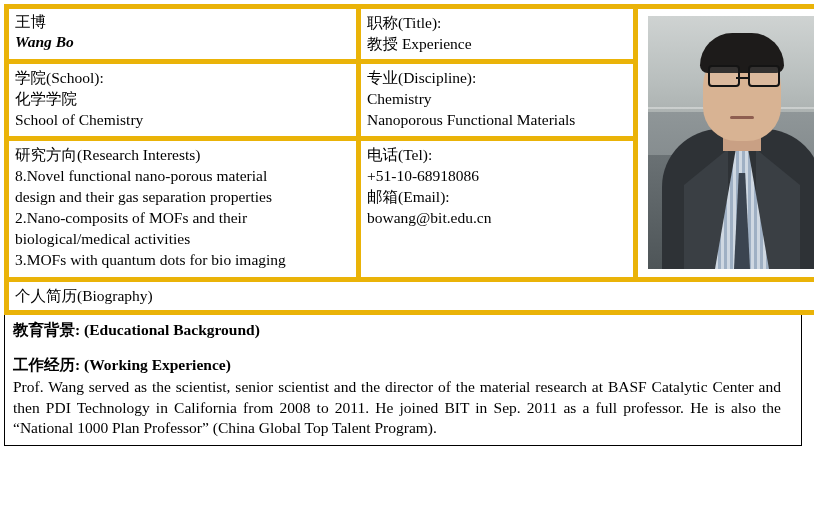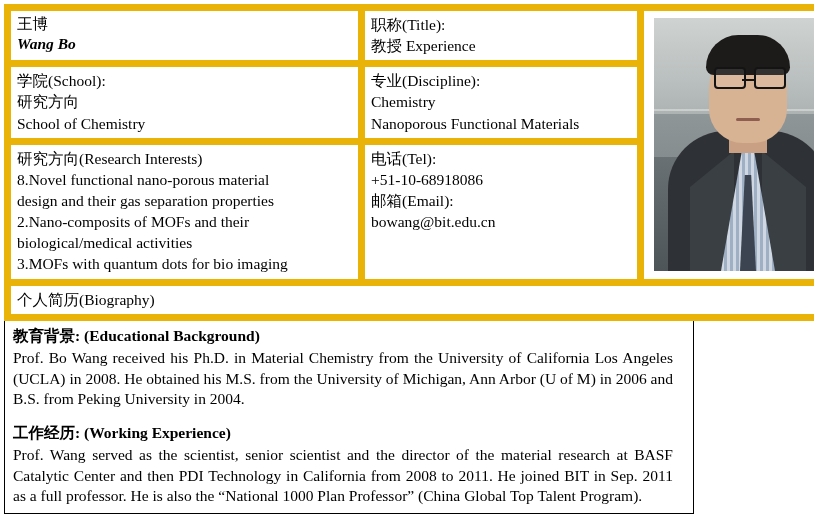--- a/index.html
+++ b/index.html
@@ -20,21 +20,21 @@
     height: 515px;
     box-sizing: border-box;
   }
   table.profile {
     border-collapse: collapse;
     width: 806px;
     margin: 4px 0 0 4px;
     table-layout: fixed;
   }
   table.profile td {
-    border: 7px solid #eab308;
+    border: 5px solid #eab308;
     vertical-align: top;
     padding: 3px 6px 4px 6px;
     font-size: 15.5px;
     line-height: 1.36;
   }
   .col-name { width: 335px; }
   .col-mid  { width: 260px; }
   .col-photo { width: 205px; }
 
   .name-cn {
@@ -183,21 +183,21 @@
     width: 24px; height: 3px;
     background: #8e5e50;
     border-radius: 2px;
   }
 
   .biography-row td {
     padding: 3px 6px 4px 6px;
     font-size: 12.5px;
   }
   .section-wrap {
-    width: 690px;
+    width: 798px;
     margin: 0 0 0 4px;
     border: 1px solid #000000;
     border-top: none;
     box-sizing: border-box;
     padding: 5px 20px 6px 8px;
   }
   .sec-head {
     font-weight: bold;
     font-size: 15.5px;
     margin: 0 0 1px 0;
@@ -244,21 +244,21 @@
             <div class="glassesR"></div>
             <div class="bridge"></div>
             <div class="mouth"></div>
           </div>
         </div>
       </td>
     </tr>
     <tr>
       <td class="col-name">
         <div class="lbl">学院(School):</div>
-        <div class="txt">研究方向</div>
+        <div class="txt">化学学院</div>
         <div class="txt">School of Chemistry</div>
       </td>
       <td class="col-mid">
         <div class="lbl">专业(Discipline):</div>
         <div class="txt">Chemistry</div>
         <div class="txt">Nanoporous Functional Materials</div>
       </td>
     </tr>
     <tr>
       <td class="col-name">
@@ -279,19 +279,18 @@
     <tr class="biography-row">
       <td colspan="3">
         <span>个人简历(Biography)</span>
       </td>
     </tr>
   </tbody>
     </table>
 
   <div class="section-wrap">
     <div class="sec-head">教育背景: (Educational Background)</div>
-    <div class="sec-body">Prof. Bo Wang received his Ph.D. in Material Chemistry from the University of California Los Angeles (UCLA) in 2008. He obtained his M.S. from the University of Michigan, Ann Arbor (U of M) in 2006 and B.S. from Peking University in 2004.</div>
     <div class="sec-gap"></div>
     <div class="sec-head">工作经历: (Working Experience)</div>
     <div class="sec-body">Prof. Wang served as the scientist, senior scientist and the director of the material research at BASF Catalytic Center and then PDI Technology in California from 2008 to 2011. He joined BIT in Sep. 2011 as a full professor. He is also the “National 1000 Plan Professor” (China Global Top Talent Program).</div>
   </div>
 
 </div>
 
 </body></html>

